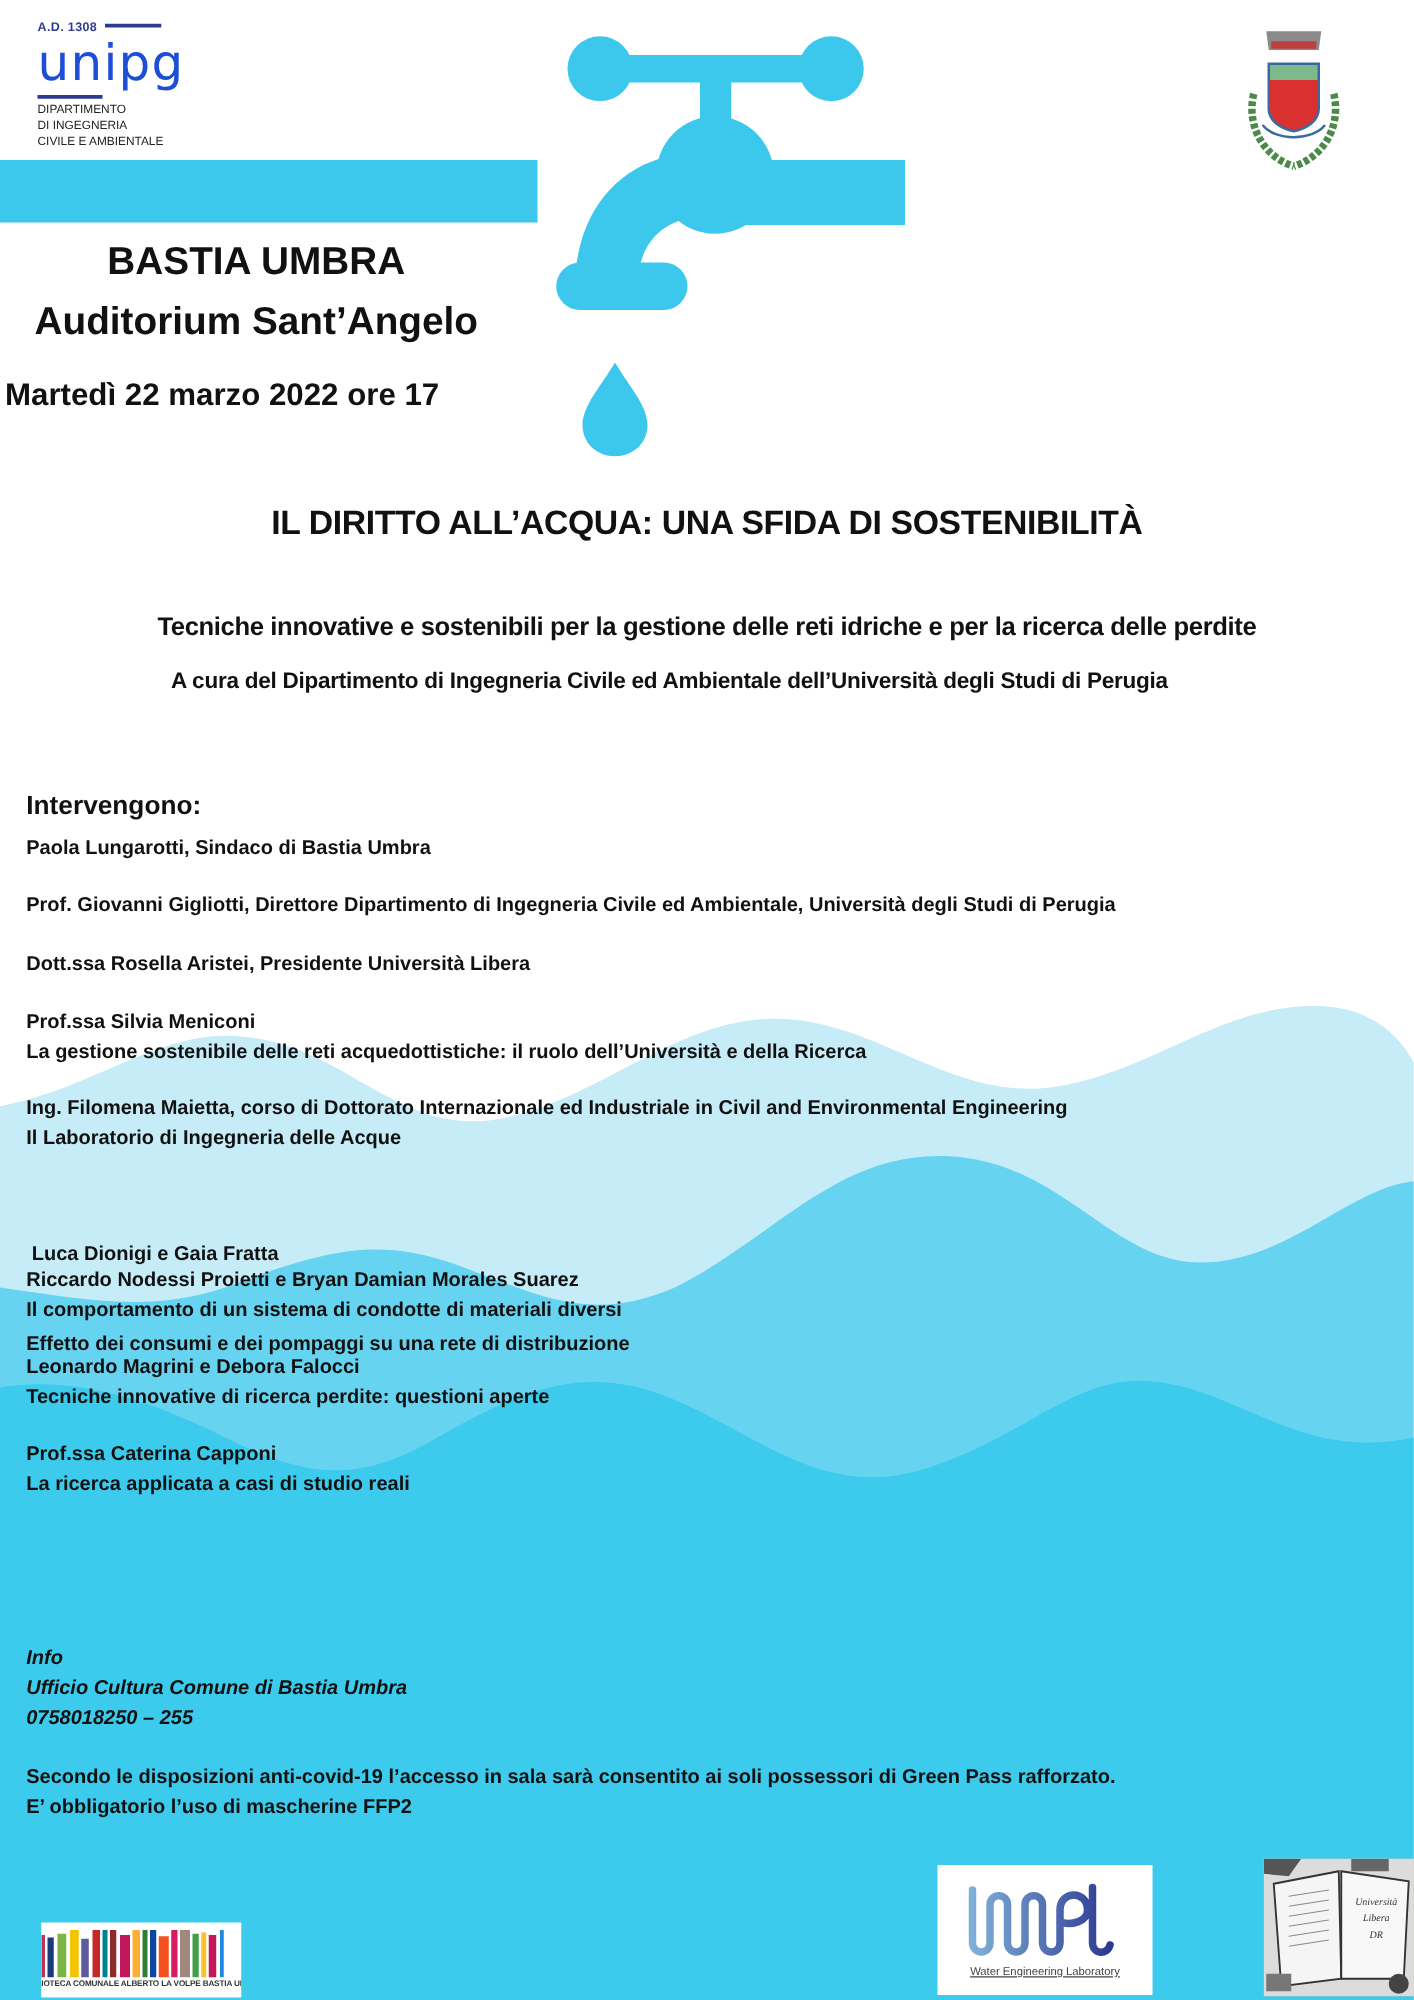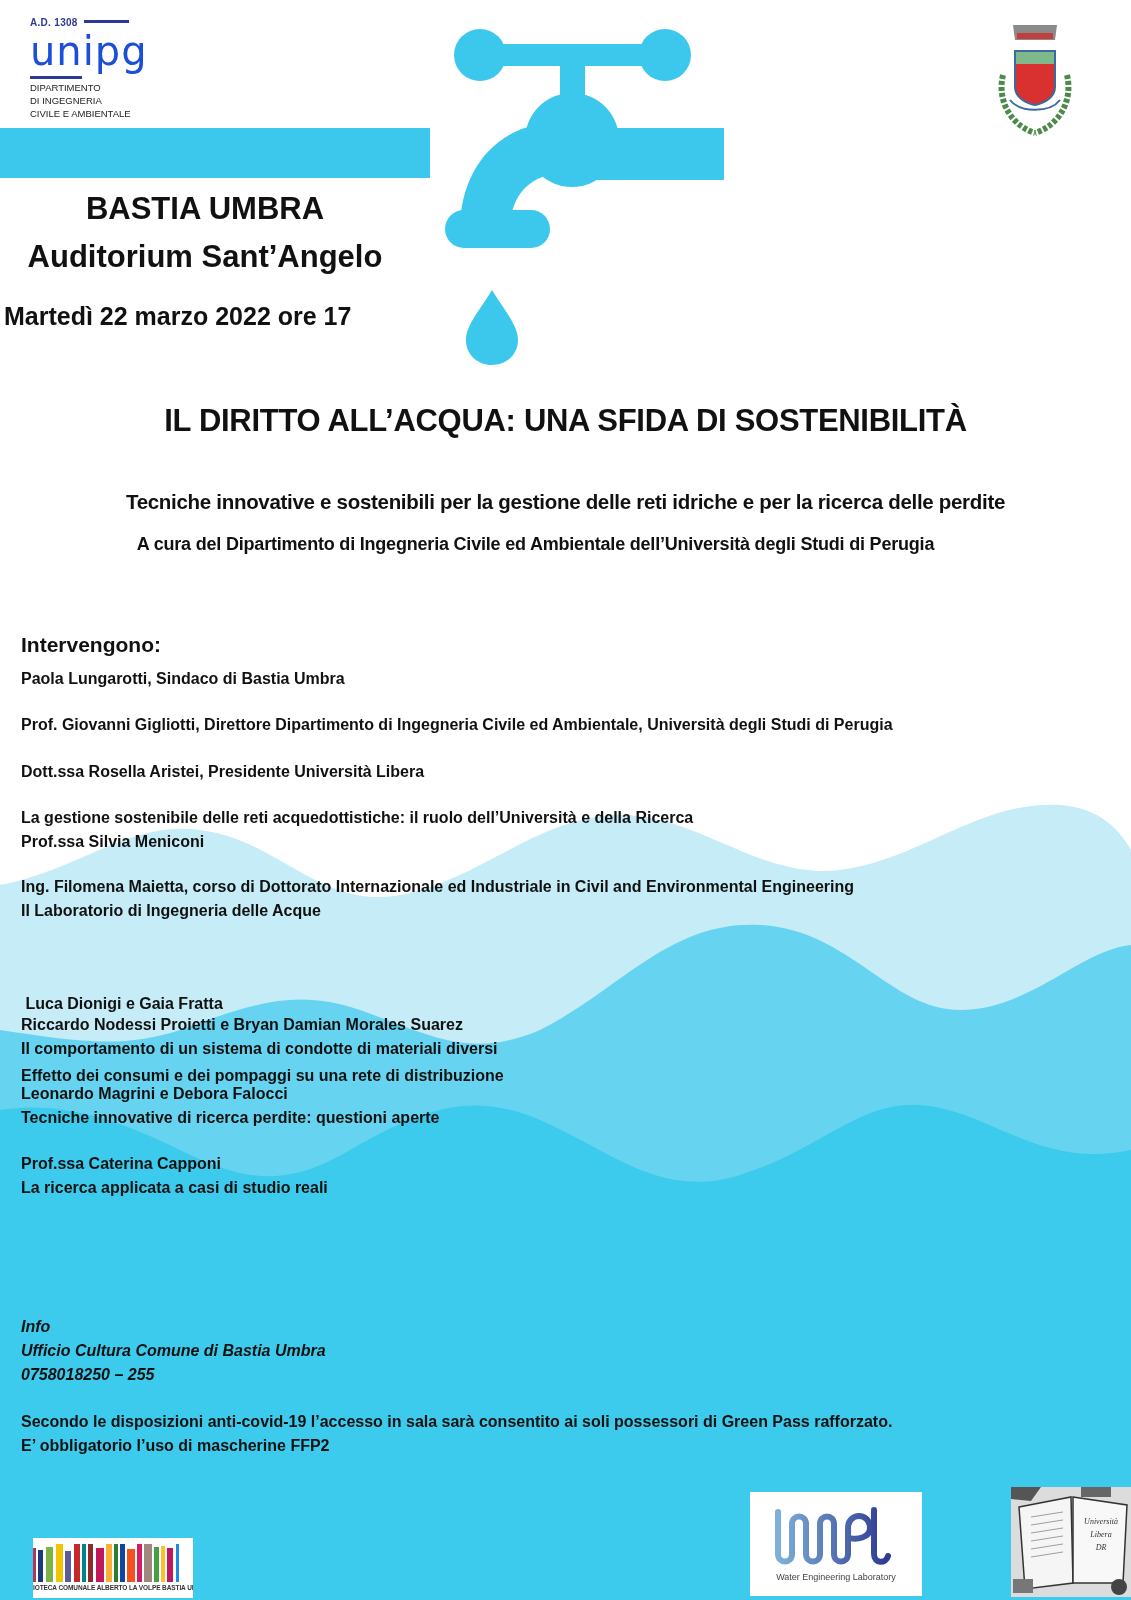--- a/index.html
+++ b/index.html
@@ -23,39 +23,39 @@
 
   
   #tap { position: absolute; left: 440px; top: 25px; width: 300px; height: 350px; z-index: 1; }
 
   
   #crest { position: absolute; left: 985px; top: 15px; width: 100px; height: 130px; z-index: 2; }
 
   .venue { left: 0; top: 185px; width: 410px; text-align: center; font-weight: bold; font-size: 31px; line-height: 48px; }
   .date { left: 4px; top: 302px; font-weight: bold; font-size: 25px; white-space: nowrap; }
 
-  .title { left: 0; top: 403px; width: 1131px; text-align: center; font-weight: bold; font-size: 31px; letter-spacing: -0.3px; }
+  .title { left: 0; top: 403px; width: 1131px; text-align: center; font-weight: bold; font-size: 27px; letter-spacing: -0.3px; }
   .subtitle { left: 0; top: 490px; width: 1131px; text-align: center; font-weight: bold; font-size: 20.5px; letter-spacing: -0.3px; }
   .curator { left: 0; top: 534px; width: 1071px; text-align: center; font-weight: bold; font-size: 18px; letter-spacing: -0.2px; }
 
   .speakers-heading { left: 21px; top: 633px; font-weight: bold; font-size: 21px; }
 
   .talk { left: 21px; font-weight: bold; font-size: 16px; line-height: 24px; white-space: nowrap; }
 
   .info { left: 21px; top: 1315px; font-weight: bold; font-size: 16px; line-height: 24px; font-style: italic; }
   .covid { left: 21px; top: 1410px; font-weight: bold; font-size: 16px; line-height: 24px; }
 
   
   .library-logo { left: 33px; top: 1538px; width: 160px; height: 60px; background: #ffffff; overflow: hidden; }
   .library-logo .spines { position: absolute; left: 0; top: 6px; width: 160px; height: 38px; }
   .library-logo .lib-text { position: absolute; left: 0; top: 46px; width: 160px; font-size: 6.5px; font-weight: bold; color: #333; white-space: nowrap; letter-spacing: -0.1px; }
 
   .wel-logo { left: 750px; top: 1492px; width: 172px; height: 104px; background: #ffffff; }
   .wel-logo svg { position: absolute; left: 20px; top: 14px; }
-  .wel-logo .wel-text { position: absolute; left: 0; top: 80px; width: 172px; text-align: center; font-size: 9px; color: #444; }
+  .wel-logo .wel-text { position: absolute; left: 0; top: 80px; width: 172px; text-align: center; font-size: 9px; color: #444; text-decoration: underline; }
 
   .libera-logo { left: 1011px; top: 1487px; width: 124px; height: 110px; background: #fdba74; overflow: hidden; }
   .libera-logo .caption { position: absolute; left: 68px; top: 28px; font-family: "Liberation Serif", serif; font-style: italic; font-size: 8px; color: #333; line-height: 13px; text-align: center; width: 44px; }
 </style>
 </head>
 <body>
 
 <svg id="waves" viewBox="0 0 1131 1600" preserveAspectRatio="none">
   <path fill="#c5ecf7" d="M0,885 C80,870 130,820 200,830 C280,840 320,910 400,895 C480,880 540,815 620,815 C700,815 760,880 840,870 C920,860 980,800 1060,805 C1100,808 1120,830 1131,850 L1131,1600 L0,1600 Z"></path>
   <path fill="#66d4f0" d="M0,1030 C70,1040 120,1050 180,1030 C260,1000 300,990 360,1010 C430,1035 470,1060 540,1030 C620,990 670,920 760,925 C850,930 890,1010 960,1010 C1030,1010 1080,950 1131,945 L1131,1600 L0,1600 Z"></path>
@@ -116,22 +116,22 @@
 <div class="abs talk" style="top:667px">
   <div>Paola Lungarotti, Sindaco di Bastia Umbra</div>
 </div>
 <div class="abs talk" style="top:713px">
   <div>Prof. Giovanni Gigliotti, Direttore Dipartimento di Ingegneria Civile ed Ambientale, Università degli Studi di Perugia</div>
 </div>
 <div class="abs talk" style="top:760px">
   <div>Dott.ssa Rosella Aristei, Presidente Università Libera</div>
 </div>
 <div class="abs talk" style="top:806px">
+  <div>Prof.ssa Silvia Meniconi</div>
   <div>La gestione sostenibile delle reti acquedottistiche: il ruolo dell’Università e della Ricerca</div>
-  <div>Prof.ssa Silvia Meniconi</div>
 </div>
 <div class="abs talk" style="top:875px">
   <div>Ing. Filomena Maietta, corso di Dottorato Internazionale ed Industriale in Civil and Environmental Engineering</div>
   <div>Il Laboratorio di Ingegneria delle Acque</div>
 </div>
 <div class="abs talk" style="top:944px; white-space:pre">
   <div> Luca Dionigi e Gaia Fratta</div>
   <div>Effetto dei consumi e dei pompaggi su una rete di distribuzione</div>
 </div>
 <div class="abs talk" style="top:1013px">

